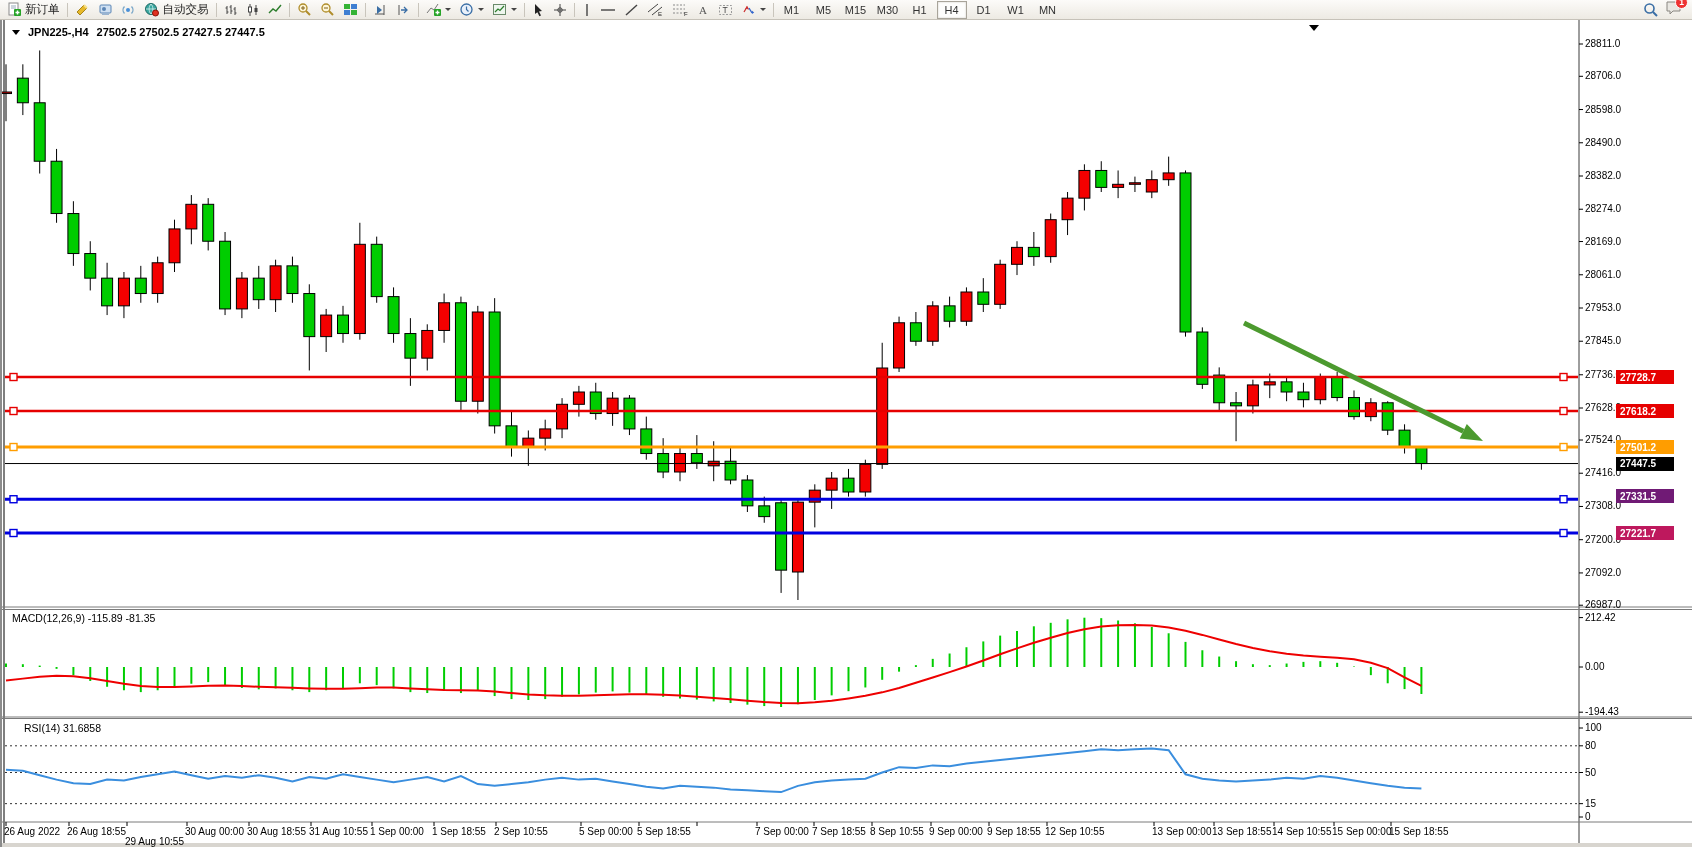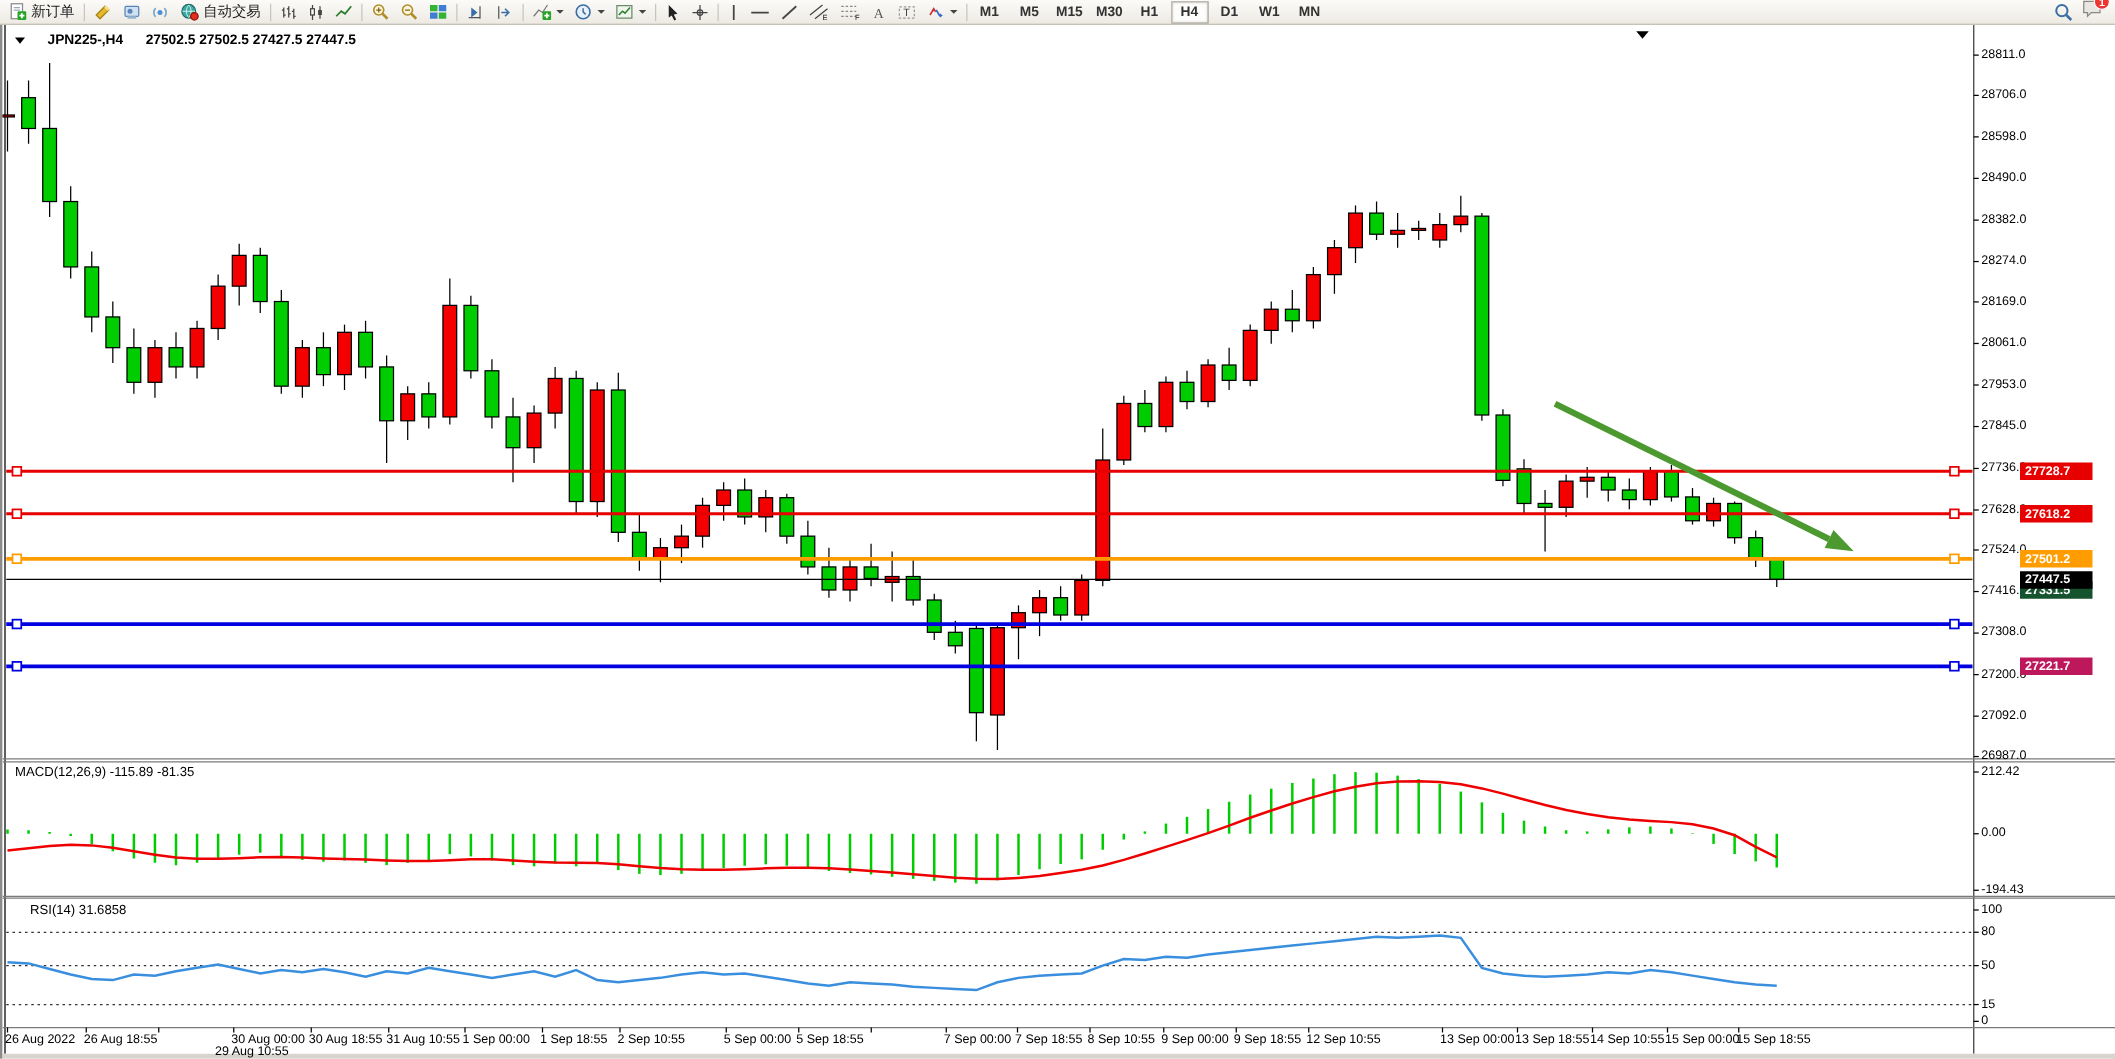--- a/index.html
+++ b/index.html
@@ -16,21 +16,21 @@
     border:1px solid transparent;padding:0 2px;}
   .tf.active{background:#fdfdfc;border:1px solid #a8a49a;box-shadow:inset 0 0 2px #cfcbc2;}
   .toolbar-right{margin-left:auto;display:flex;align-items:center;gap:6px;padding-right:6px;}
   .badge{position:absolute;top:-4px;right:-5px;background:#e33;color:#fff;border-radius:7px;min-width:11px;height:11px;
     font-size:8.5px;display:flex;align-items:center;justify-content:center;border:1px solid #fff;font-weight:bold;}
   .arrow-down-mini{width:0;height:0;border-left:3px solid transparent;border-right:3px solid transparent;border-top:3px solid #444;margin-left:1px;}
   
   .chartwin{position:absolute;top:20px;left:0;width:1692px;height:827px;background:#fff;
     border-left:2px solid #8c8c8c;border-right:1px solid #aaa;box-sizing:border-box;}
   .chartwin svg{position:absolute;top:0;left:0;}
-  .chart-title{position:absolute;top:6px;left:10px;font-size:11px;font-weight:bold;color:#000;display:flex;align-items:center;gap:18px;z-index:10;}
+  .chart-title{position:absolute;top:6px;left:10px;font-size:11px;font-weight:bold;color:#000;display:flex;align-items:center;gap:8px;z-index:10;}
   .tri{width:0;height:0;border-left:4px solid transparent;border-right:4px solid transparent;border-top:5px solid #000;display:inline-block;}
   .ind-label{position:absolute;left:10px;font-size:10.5px;color:#000;z-index:10;}
   .pricetag{position:absolute;left:1578px;width:58px;height:14px;color:#fff;font-size:10px;font-weight:bold;
     display:flex;align-items:center;padding-left:4px;box-sizing:border-box;z-index:12;margin-left:36px;}
   .axis-label{position:absolute;left:1583px;font-size:10px;color:#000;z-index:5;}
   .time-label{position:absolute;top:806px;font-size:10px;color:#000;z-index:5;}
   .macd-axis-label,.rsi-axis-label{position:absolute;left:1583px;font-size:10px;color:#000;z-index:5;}
   .bottom-strip{position:absolute;left:0;top:823px;width:1692px;height:4px;background:#d8d5cf;}
   .shift-marker{position:absolute;left:1307px;top:5px;width:0;height:0;z-index:9;
     border-left:5px solid transparent;border-right:5px solid transparent;border-top:6px solid #000;}
@@ -210,21 +210,21 @@
   <div class="tbtn">
     <svg width="15" height="14">
         <path d="M3 9l3-5 1.5 2.5" fill="none" stroke="#c33" stroke-width="1.3"></path>
         <path d="M8 5l3 5" fill="none" stroke="#36c" stroke-width="1.3"></path>
         <path d="M6 3l-1.8 3 3-.3z" fill="#c33"></path>
         <path d="M11 11l-.2-3.4 2.4 1.8z" fill="#36c"></path>
       </svg>
     <span class="arrow-down-mini"></span>
   </div>
   <div class="sep"></div>
-  <div id="tf-group" style="display:flex;align-items:flex-end;gap:2px;font-weight:bold;">
+  <div id="tf-group" style="display:flex;align-items:flex-end;gap:2px;">
       <div class="tf">M1</div>
       <div class="tf">M5</div>
       <div class="tf">M15</div>
       <div class="tf">M30</div>
       <div class="tf">H1</div>
       <div class="tf active">H4</div>
       <div class="tf">D1</div>
       <div class="tf">W1</div>
       <div class="tf">MN</div>
     </div>
@@ -614,21 +614,21 @@
       <div class="macd-axis-label" style="top: 591.6px;">212.42</div>
       <div class="macd-axis-label" style="top: 641px;">0.00</div>
       <div class="macd-axis-label" style="top: 686.216px;">-194.43</div>
       <div class="rsi-axis-label" style="top: 702px;">100</div>
       <div class="rsi-axis-label" style="top: 719.8px;">80</div>
       <div class="rsi-axis-label" style="top: 746.5px;">50</div>
       <div class="rsi-axis-label" style="top: 777.65px;">15</div>
       <div class="rsi-axis-label" style="top: 791px;">0</div>
       <div class="time-label" style="top: 806px; left: 2px;">26 Aug 2022</div>
       <div class="time-label" style="top: 806px; left: 65px;">26 Aug 18:55</div>
-      <div class="time-label" style="top: 816px; left: 123px; margin-left: 47px;">29 Aug 10:55</div>
+      <div class="time-label" style="top: 816px; left: 123px;">29 Aug 10:55</div>
       <div class="time-label" style="top: 806px; left: 183px;">30 Aug 00:00</div>
       <div class="time-label" style="top: 806px; left: 245px;">30 Aug 18:55</div>
       <div class="time-label" style="top: 806px; left: 307px;">31 Aug 10:55</div>
       <div class="time-label" style="top: 806px; left: 368px;">1 Sep 00:00</div>
       <div class="time-label" style="top: 806px; left: 430px;">1 Sep 18:55</div>
       <div class="time-label" style="top: 806px; left: 492px;">2 Sep 10:55</div>
       <div class="time-label" style="top: 806px; left: 577px;">5 Sep 00:00</div>
       <div class="time-label" style="top: 806px; left: 635px;">5 Sep 18:55</div>
       <div class="time-label" style="top: 832px; left: 693px; margin-left: 44px;">6 Sep 09:00</div>
       <div class="time-label" style="top: 806px; left: 753px;">7 Sep 00:00</div>
@@ -638,18 +638,18 @@
       <div class="time-label" style="top: 806px; left: 985px;">9 Sep 18:55</div>
       <div class="time-label" style="top: 806px; left: 1043px;">12 Sep 10:55</div>
       <div class="time-label" style="top: 806px; left: 1150px;">13 Sep 00:00</div>
       <div class="time-label" style="top: 806px; left: 1210px;">13 Sep 18:55</div>
       <div class="time-label" style="top: 806px; left: 1270px;">14 Sep 10:55</div>
       <div class="time-label" style="top: 806px; left: 1330px;">15 Sep 00:00</div>
       <div class="time-label" style="top: 806px; left: 1387px;">15 Sep 18:55</div>
       <div class="pricetag" style="top: 350.015px; background: rgb(230, 0, 0);">27728.7</div>
       <div class="pricetag" style="top: 384.015px; background: rgb(230, 0, 0);">27618.2</div>
       <div class="pricetag" style="top: 420.015px; background: rgb(255, 157, 0);">27501.2</div>
-      <div class="pricetag" style="top: 445px; background: #14532d;">27331.5</div>
+      <div class="pricetag" style="top: 469px; background: #701a75;">27331.5</div>
       <div class="pricetag" style="top: 506.015px; background: #be185d;">27221.7</div>
       <div class="pricetag" style="top: 436.538px; background: rgb(0, 0, 0);">27447.5</div>
     </div>
   <div class="bottom-strip"></div>
 </div>
 
 </body></html>

